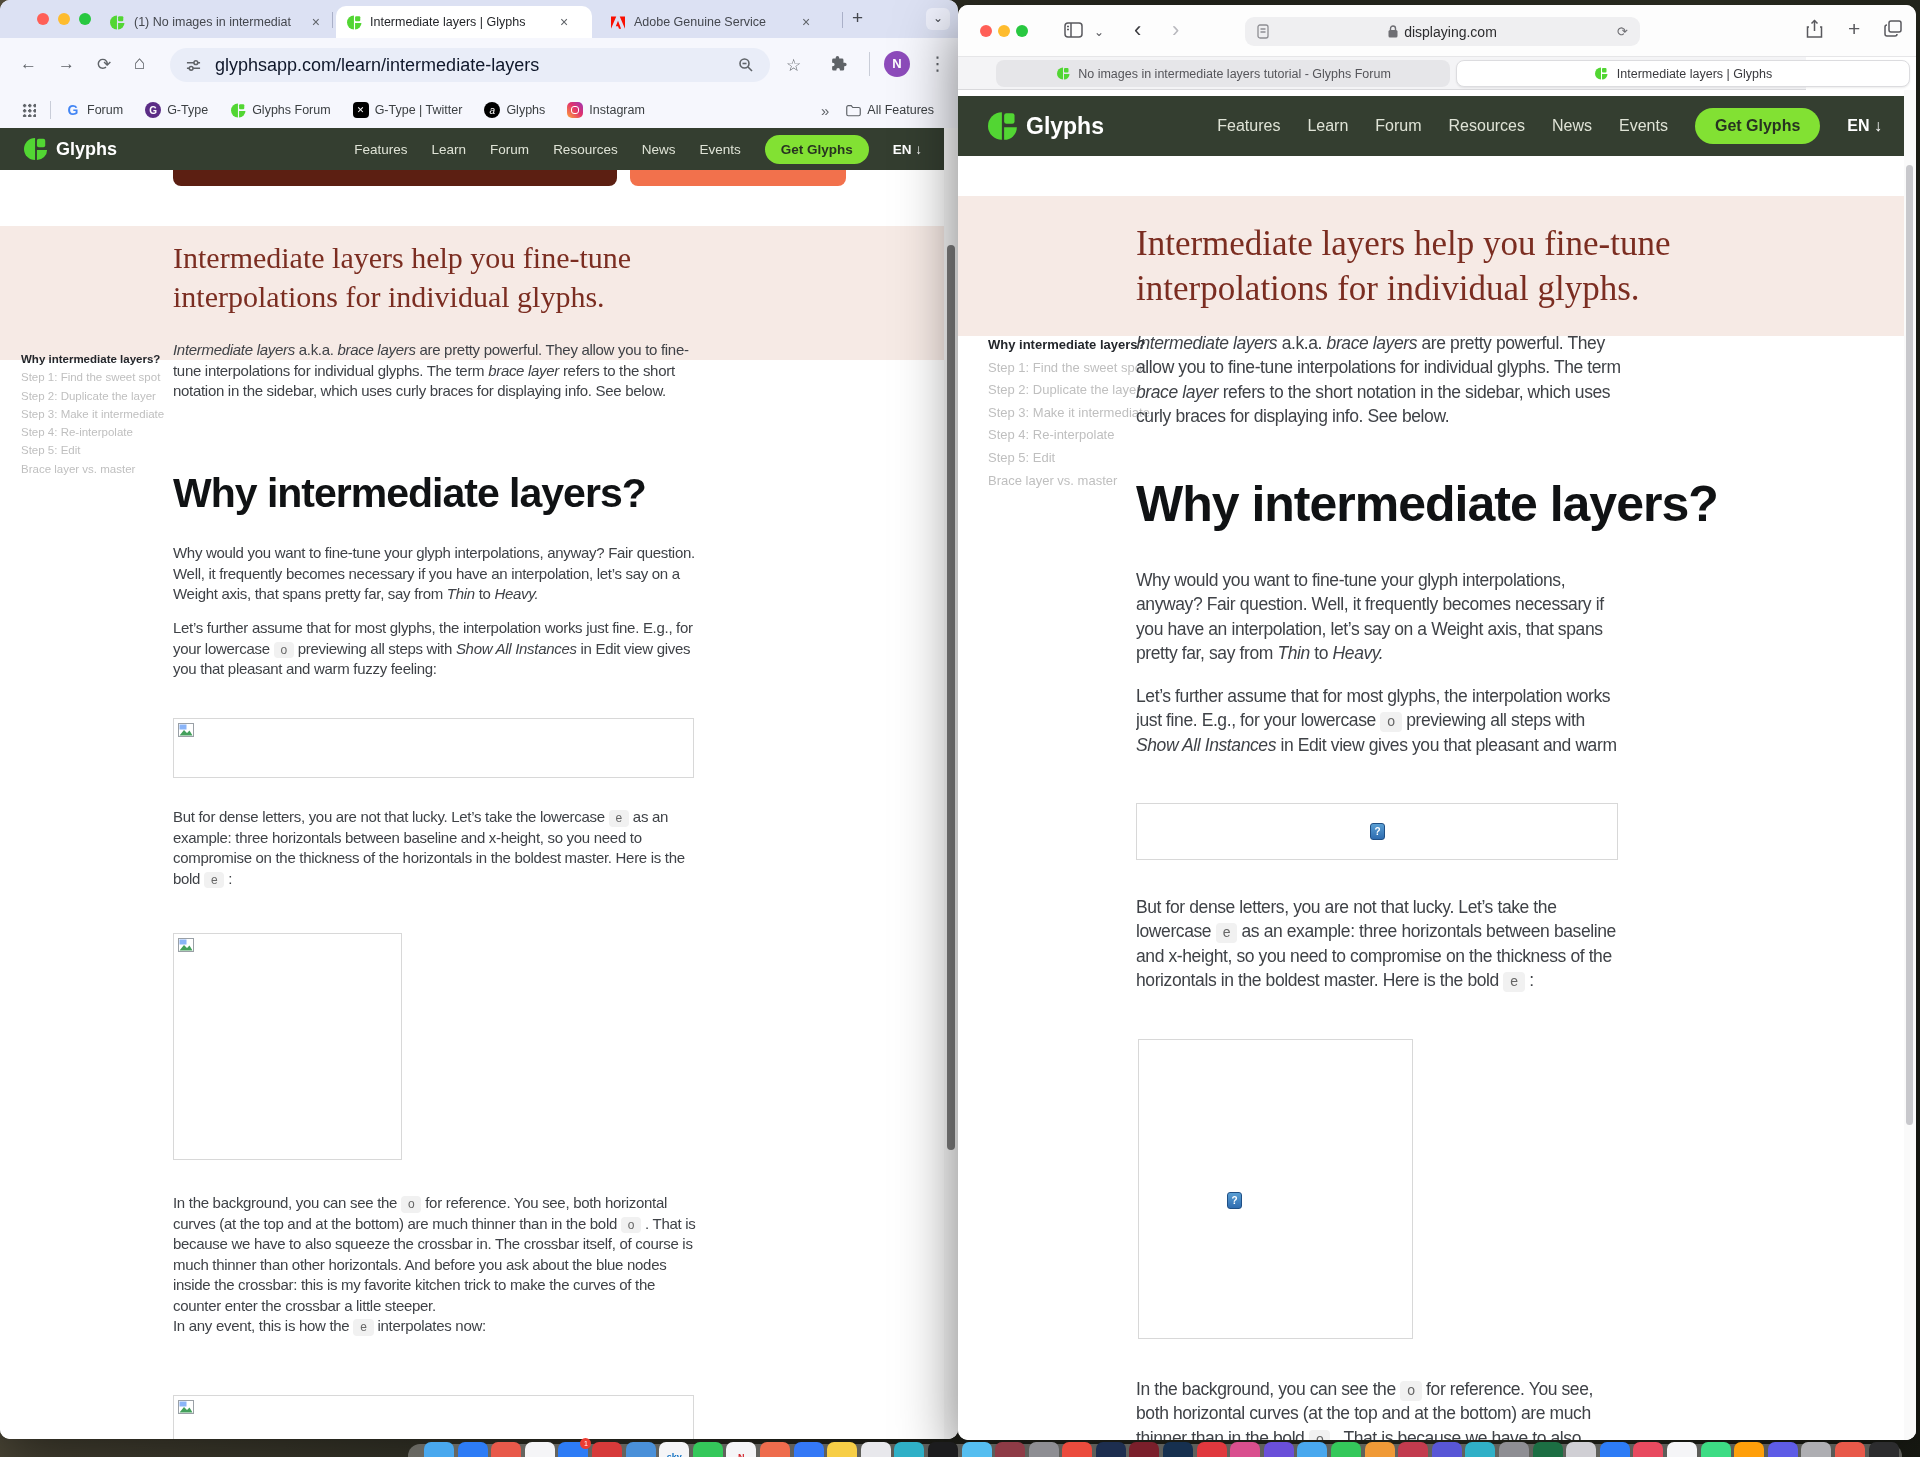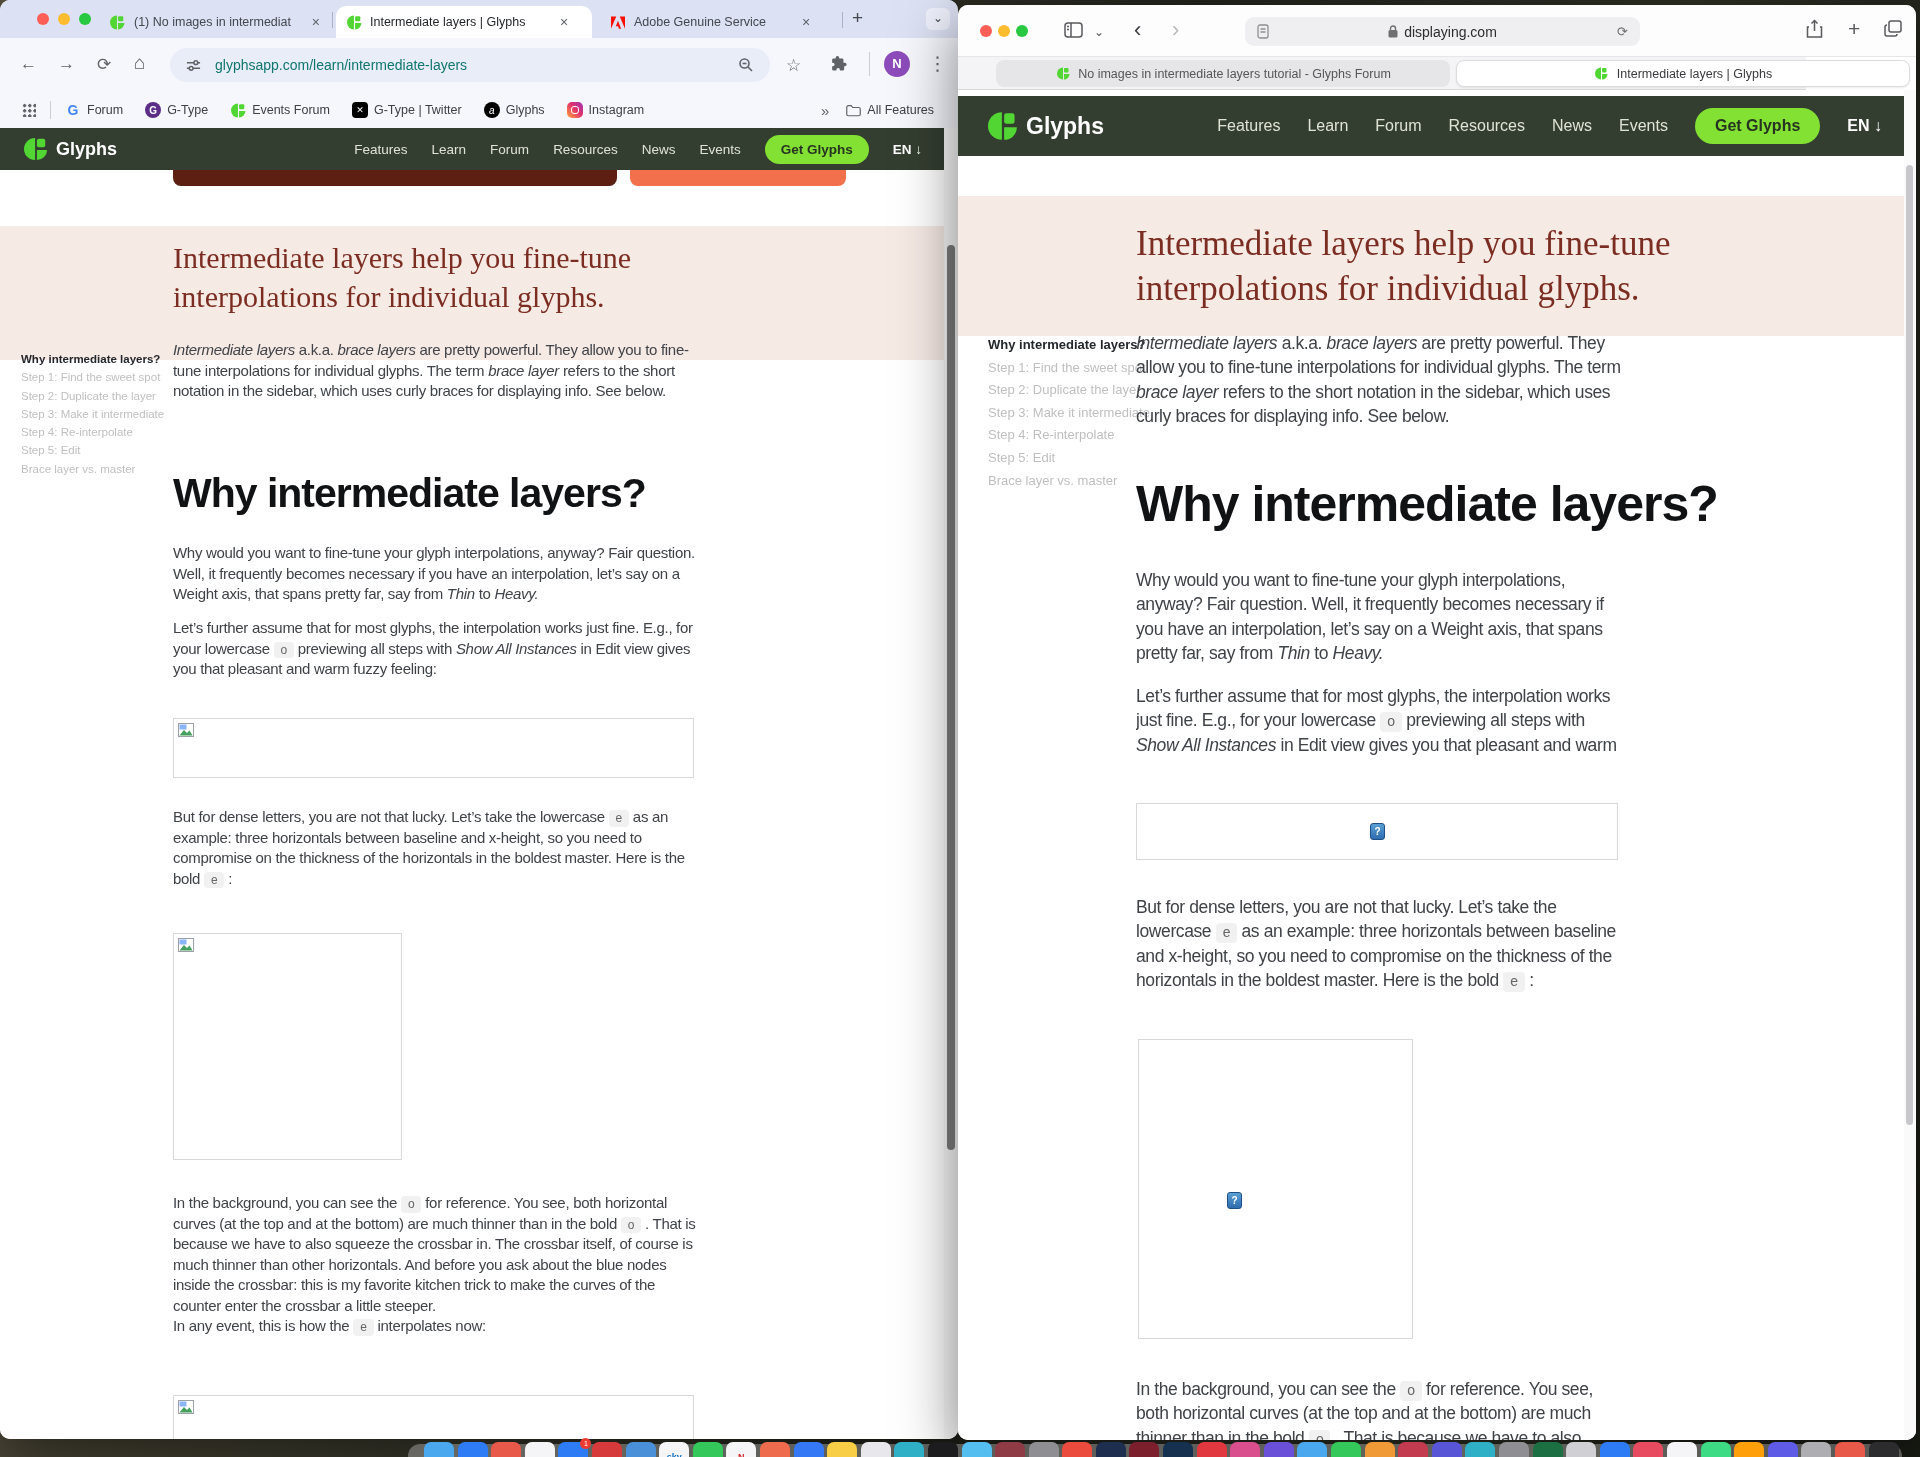--- a/index.html
+++ b/index.html
@@ -23,21 +23,21 @@
   .c-tab.active { background:#fff; border-radius:10px 10px 0 0; color:#1f2125; }
   .tab-x { color:#5f6368; font-size:14px; margin-left:2px; }
   .tab-sep { position:absolute; top:12px; width:1px; height:16px; background:#aab0c8; }
   .newtab { position:absolute; top:7px; font-size:19px; color:#45484f; }
   .strip-chev { position:absolute; top:8px; width:24px; height:22px; border-radius:6px; background:#eef0fb;
                 color:#45484f; font-size:12px; text-align:center; line-height:20px; }
   .c-toolbar { position:absolute; left:0; top:38px; width:958px; height:54px; background:#f6f7fd; }
   .nav-ic { position:absolute; top:16px; font-size:17px; color:#5f6368; }
   .omnibox { position:absolute; left:170px; top:10px; width:600px; height:34px; background:#e9edf8;
              border-radius:17px; display:flex; align-items:center; }
-  .omni-url { font-size:14px; color:#0f766e; margin-left:14px; }
+  .omni-url { font-size:18px; color:#0f172a; margin-left:14px; }
   .c-right-ic { position:absolute; top:17px; color:#5f6368; font-size:17px; }
   .avatar { position:absolute; left:884px; top:13px; width:26px; height:26px; border-radius:50%;
             background:#8d4bbb; color:#fff; font-size:13px; font-weight:bold; text-align:center; line-height:26px; }
   .c-bookmarks { position:absolute; left:0; top:92px; width:958px; height:36px; background:#f6f7fd;
                  display:flex; align-items:center; font-size:12.5px; color:#3c4043; }
   .bm { display:flex; align-items:center; gap:6px; margin-right:22px; white-space:nowrap; }
   .fav { width:16px; height:16px; display:inline-flex; align-items:center; justify-content:center; }
   .appgrid { width:14px; height:14px; margin:0 14px 0 22px;
              background-image:radial-gradient(#5f6368 1.5px, transparent 1.8px);
              background-size:5.2px 5.2px; }
@@ -223,21 +223,21 @@
         <span>G-Type</span>
       </span>
       <span class="bm">
         <span class="fav">
           <svg width="15" height="15" viewBox="0 0 26 26">
               <path d="M12 1 A 12 12 0 0 0 12 25 Z" fill="#52D633"></path>
               <rect x="14" y="2" width="9" height="9" rx="2" fill="#52D633"></rect>
               <path d="M14 25 A 11 11 0 0 0 25 14 L14 14 Z" fill="#52D633"></path>
             </svg>
         </span>
-        <span>Events Forum</span>
+        <span>Glyphs Forum</span>
       </span>
       <span class="bm">
         <span class="fav" style="background:#000; border-radius:4px; color:#fff; font-size:9px">✕</span>
         <span>G-Type | Twitter</span>
       </span>
       <span class="bm">
         <span class="fav" style="background:#000; border-radius:50%; color:#fff; font-size:10px; font-style:italic">a</span>
         <span>Glyphs</span>
       </span>
       <span class="bm">

